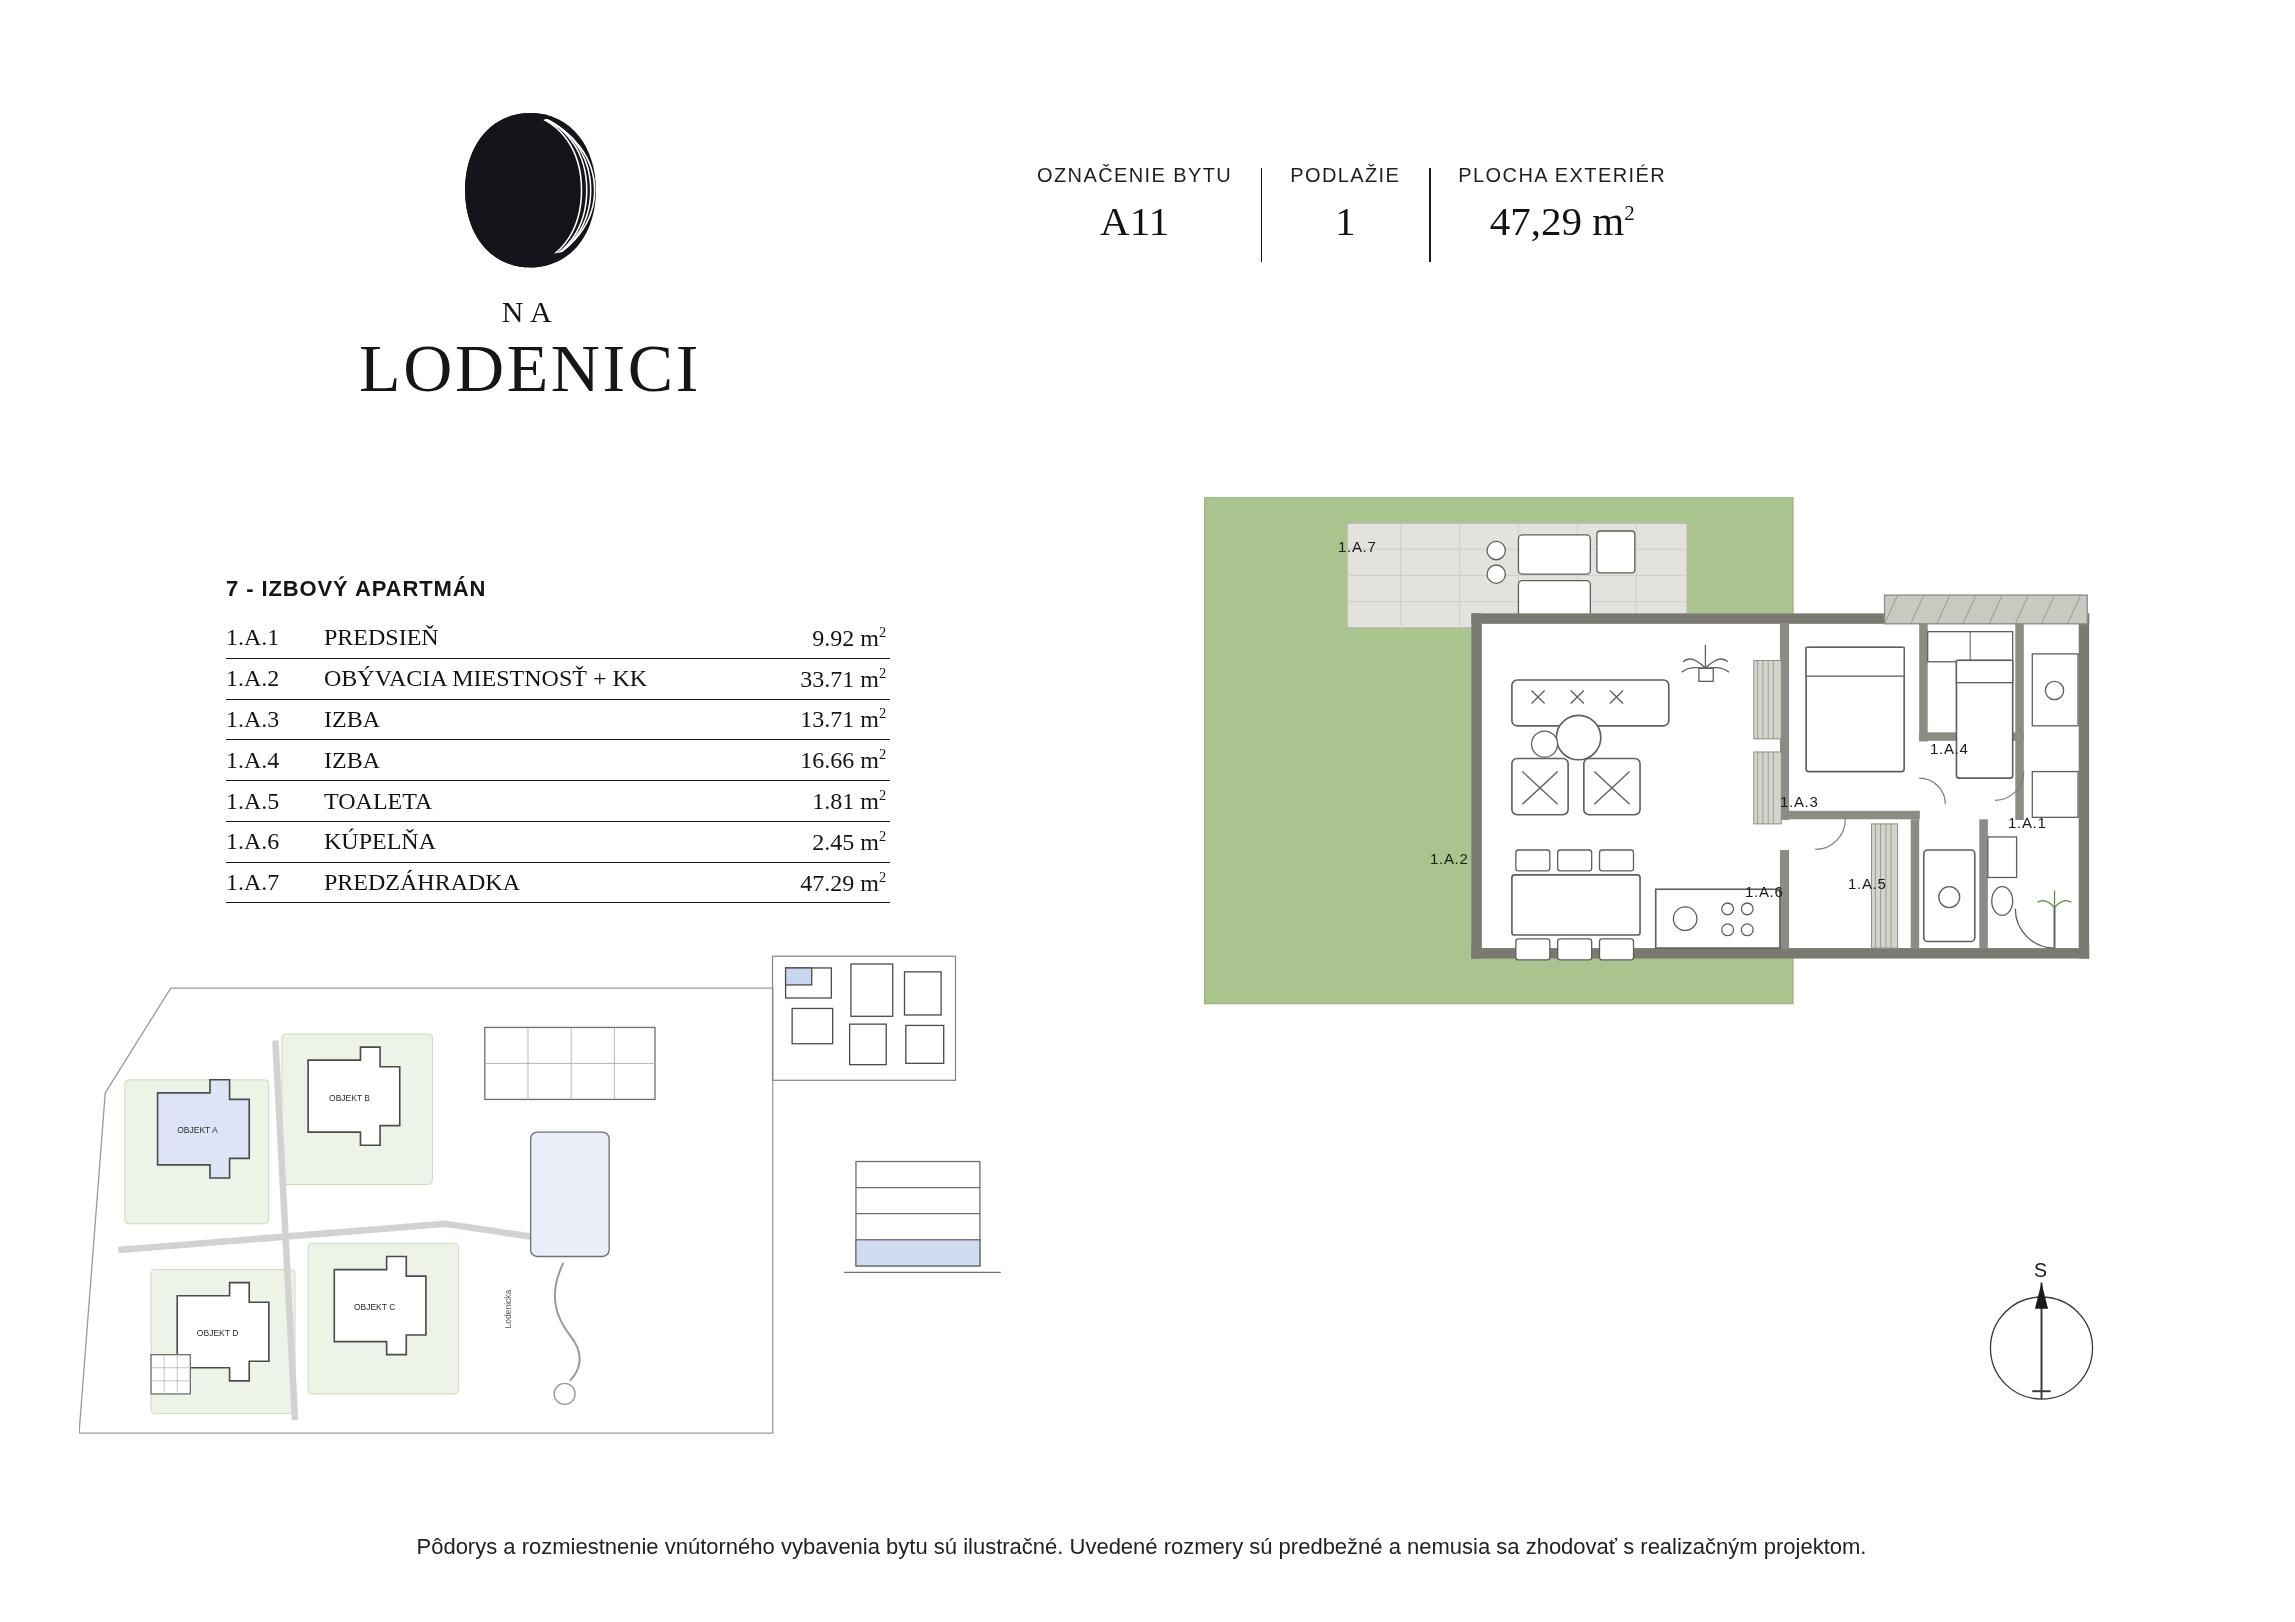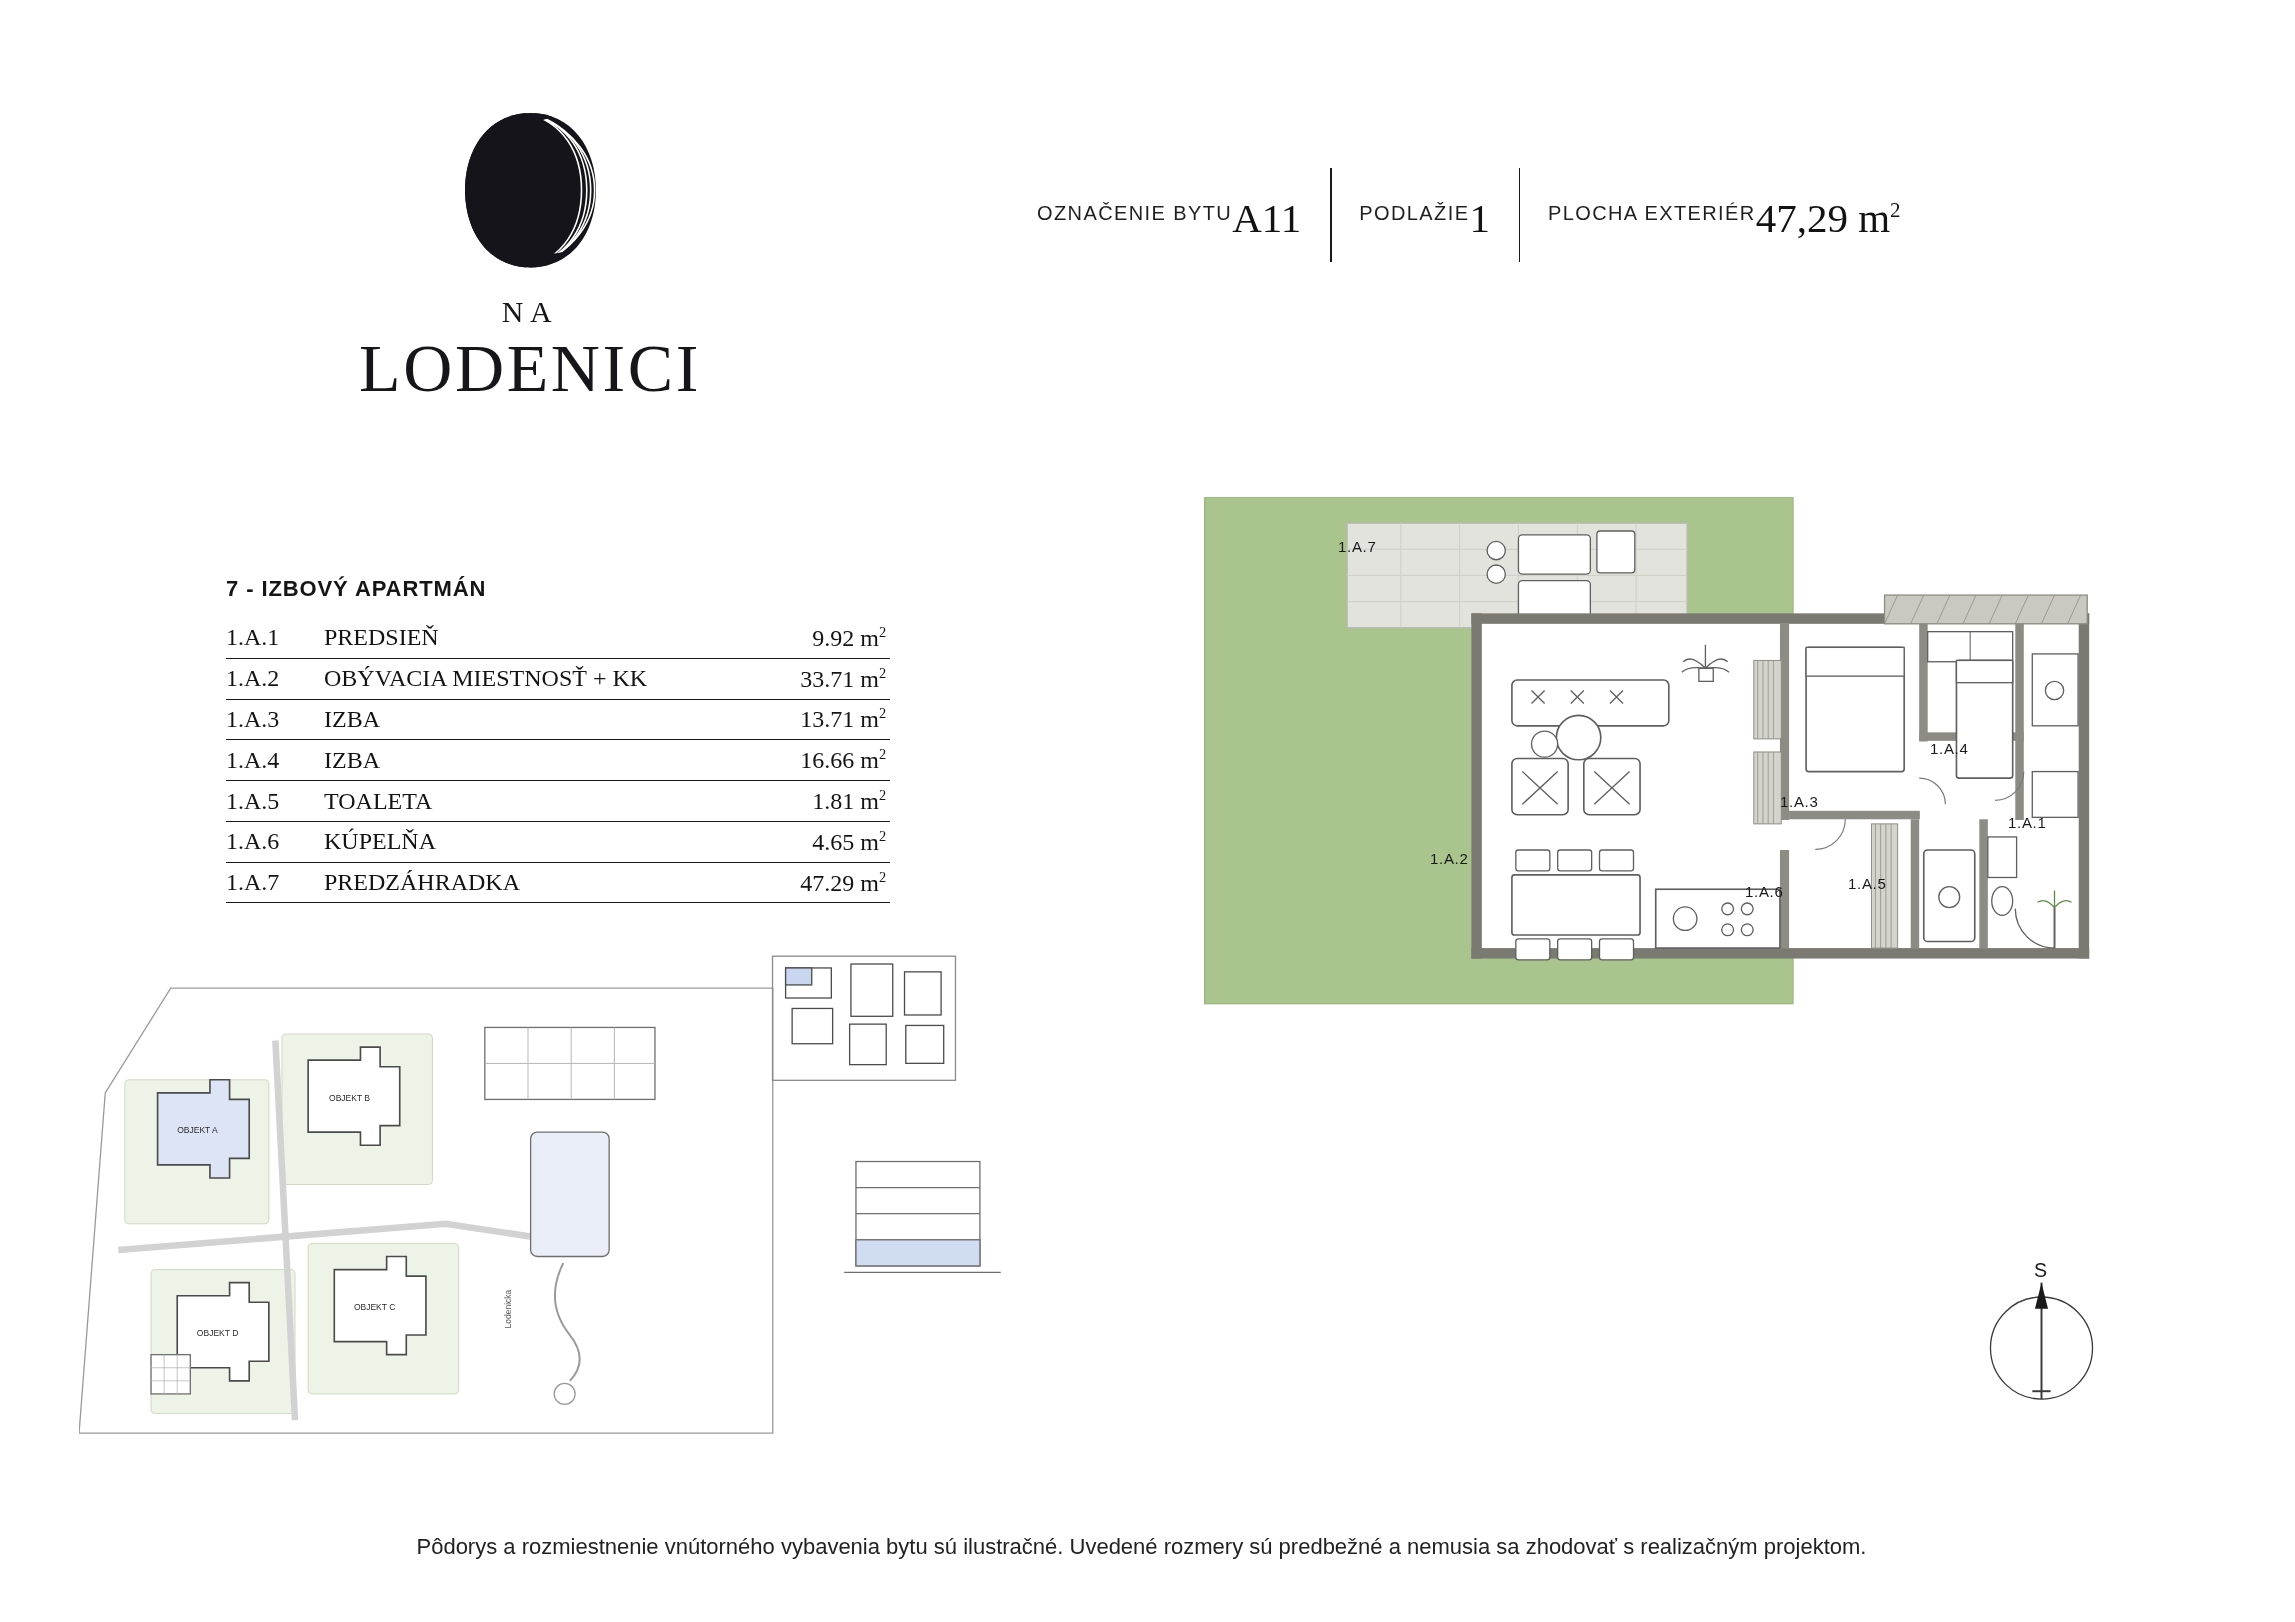--- a/index.html
+++ b/index.html
@@ -51,21 +51,21 @@
     position: absolute;
     left: 1008px;
     top: 164px;
     display: flex;
     align-items: stretch;
     height: 98px;
   }
   .meta-cell {
     padding: 0 29px;
     display: flex;
-    flex-direction: row;
+    flex-direction: column;
     align-items: center;
     justify-content: flex-start;
     position: relative;
   }
   .meta-cell + .meta-cell::before {
     content: "";
     position: absolute;
     left: 0;
     top: 3.9px;
     bottom: 0px;
@@ -255,21 +255,21 @@
       <td class="area"><span>16.66 m</span><sup>2</sup></td>
     </tr>
     <tr>
       <td class="code">1.A.5</td>
       <td class="name">TOALETA</td>
       <td class="area"><span>1.81 m</span><sup>2</sup></td>
     </tr>
     <tr>
       <td class="code">1.A.6</td>
       <td class="name">KÚPELŇA</td>
-      <td class="area"><span>4.65 m</span><sup>2</sup></td>
+      <td class="area"><span>2.45 m</span><sup>2</sup></td>
     </tr>
     <tr>
       <td class="code">1.A.7</td>
       <td class="name">PREDZÁHRADKA</td>
       <td class="area"><span>47.29 m</span><sup>2</sup></td>
     </tr>
   </tbody>
 </table>
 
 <div class="floorplan">

